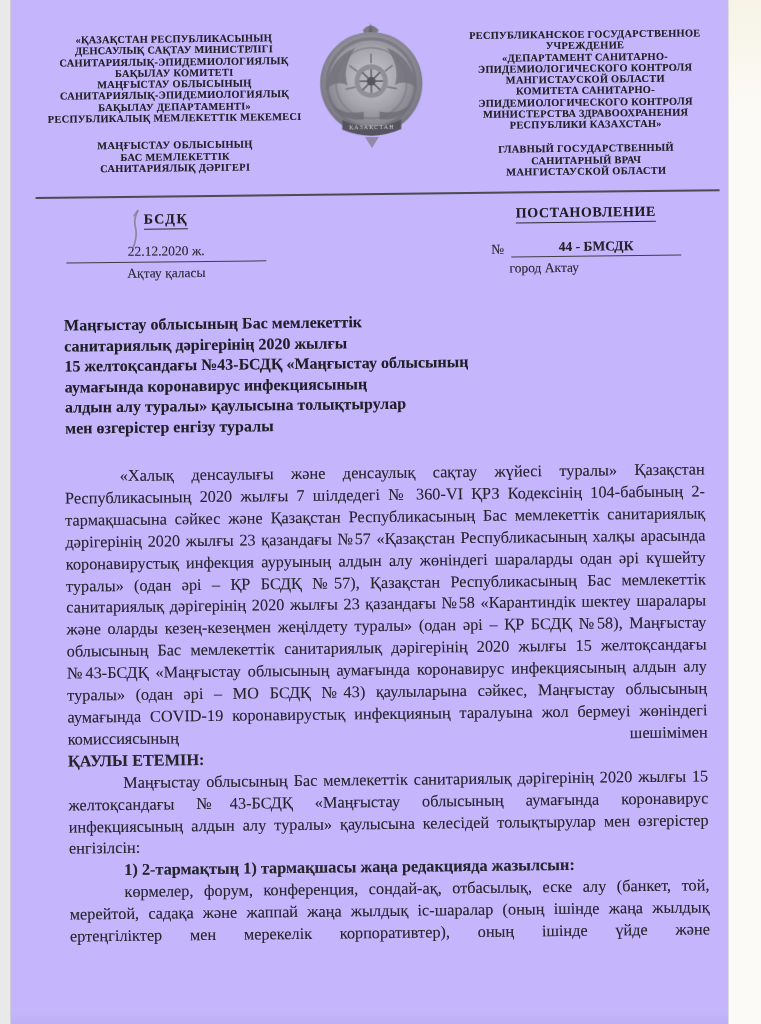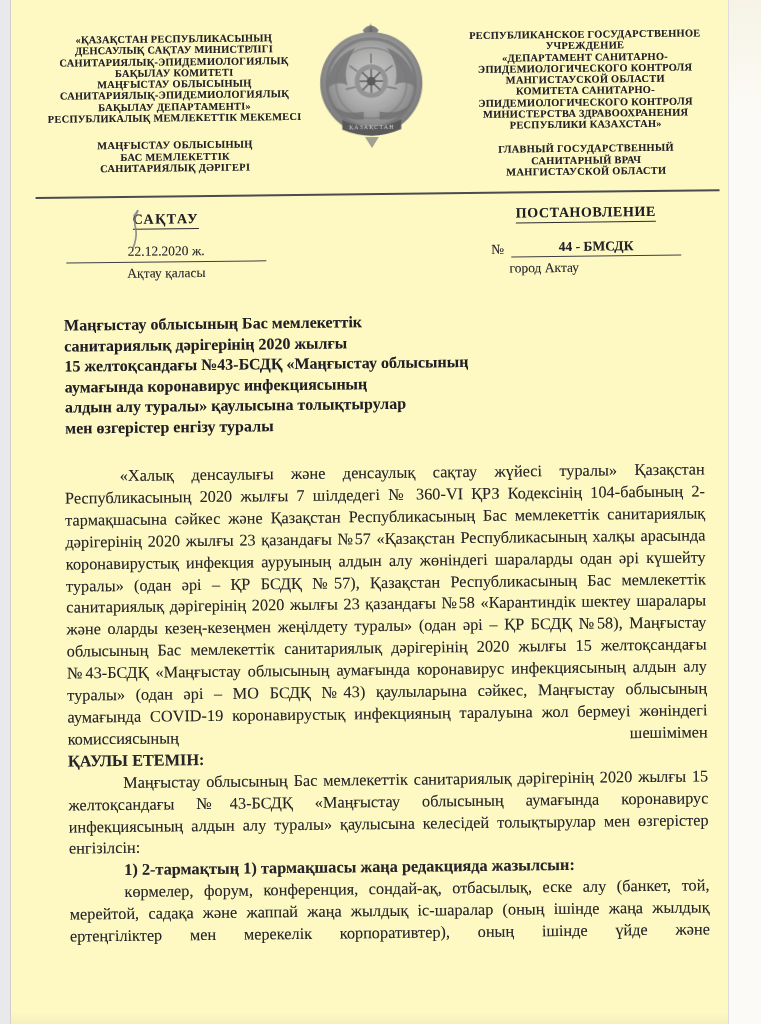--- a/index.html
+++ b/index.html
@@ -5,21 +5,21 @@
   * { margin: 0; padding: 0; box-sizing: border-box; }
   html, body { width: 761px; height: 1024px; overflow: hidden; }
   body {
     font-family: "Liberation Serif", "DejaVu Serif", serif;
     background: #fdfdfb;
     position: relative;
     color: #26262b;
   }
   .scan-page {
     position: absolute; inset: 0;
-    background: #fef9c3;
+    background: #c4b5fd;
   }
   
   .edge-left {
     position: absolute; left: 0; top: 0; width: 11px; height: 100%;
     background: #e9e9ec; border-right: 1px solid #cfcfd3;
   }
   .right-area {
     position: absolute; left: 728px; top: 0; width: 33px; height: 100%;
     background: #fbfaf6; border-left: 1px solid #dddde0;
   }
@@ -174,21 +174,21 @@
     </div>
     <div class="official official-right">
       <div>ГЛАВНЫЙ ГОСУДАРСТВЕННЫЙ</div>
       <div>САНИТАРНЫЙ ВРАЧ</div>
       <div>МАНГИСТАУСКОЙ ОБЛАСТИ</div>
     </div>
 
     <div class="rule"></div>
 
     <div class="decree-left">
-      <span class="decree-title">САҚТАУ</span>
+      <span class="decree-title">БСДҚ</span>
       <div class="date-line">22.12.2020  ж.</div>
       <div class="city-kk">Ақтау қаласы</div>
     </div>
 
     <div class="decree-right">
       <div style="text-align:center;">
         <span class="decree-title">ПОСТАНОВЛЕНИЕ</span>
       </div>
       <div class="num-row">
         <span class="num-label">№</span>

